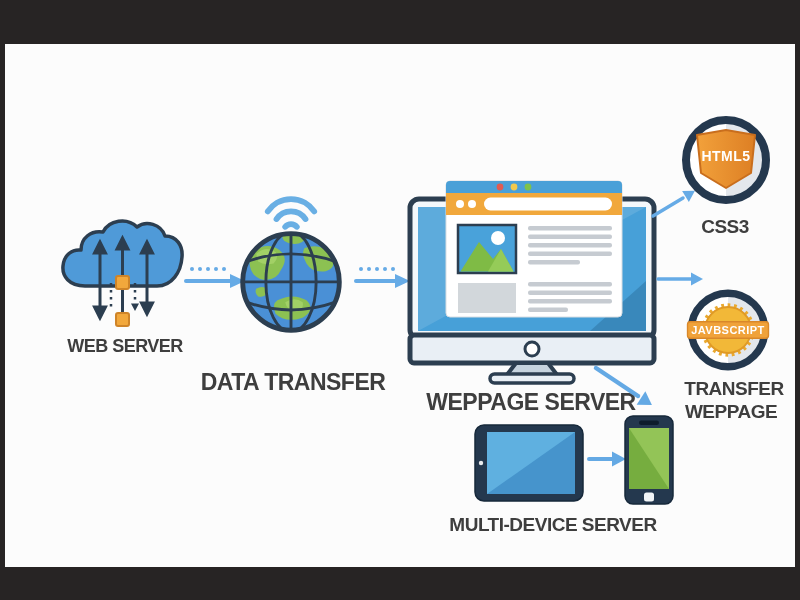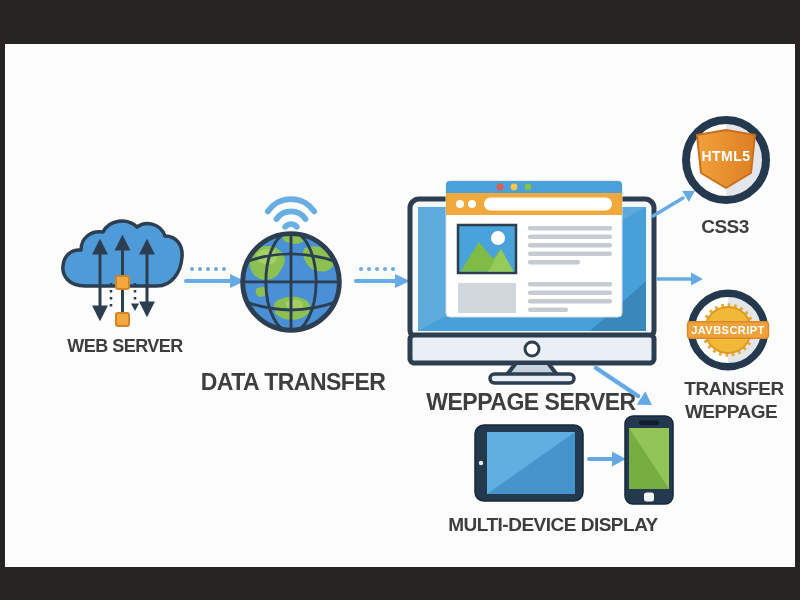--- a/index.html
+++ b/index.html
@@ -216,14 +216,14 @@
     <path d="M 26 5.5 L 40 13 L 26 20.5 Z" fill="#64a9e4"></path>
   </svg>
 
   <svg class="abs" style="left:624px;top:415px;" width="50" height="90" viewBox="0 0 50 90">
     <rect x="1" y="1" width="48" height="88" rx="8" fill="#24384e" stroke="#16283a" stroke-width="1.5"></rect>
     <rect x="15" y="5.5" width="20" height="4.5" rx="2.25" fill="#0e1c2c"></rect>
     <rect x="5" y="13" width="40" height="61" fill="#76ad3f"></rect>
     <polygon points="5,13 45,13 45,74" fill="#93c457"></polygon>
     <rect x="20" y="77.5" width="10" height="9" rx="2.5" fill="#f2f5f7"></rect>
   </svg>
-  <div class="lbl" style="left:553px;top:514px;font-size:19px;">MULTI-DEVICE DISPLAY</div>
+  <div class="lbl" style="left:553px;top:514px;font-size:19px;">MULTI-DEVICE SERVER</div>
 </div>
 
 </body></html>

